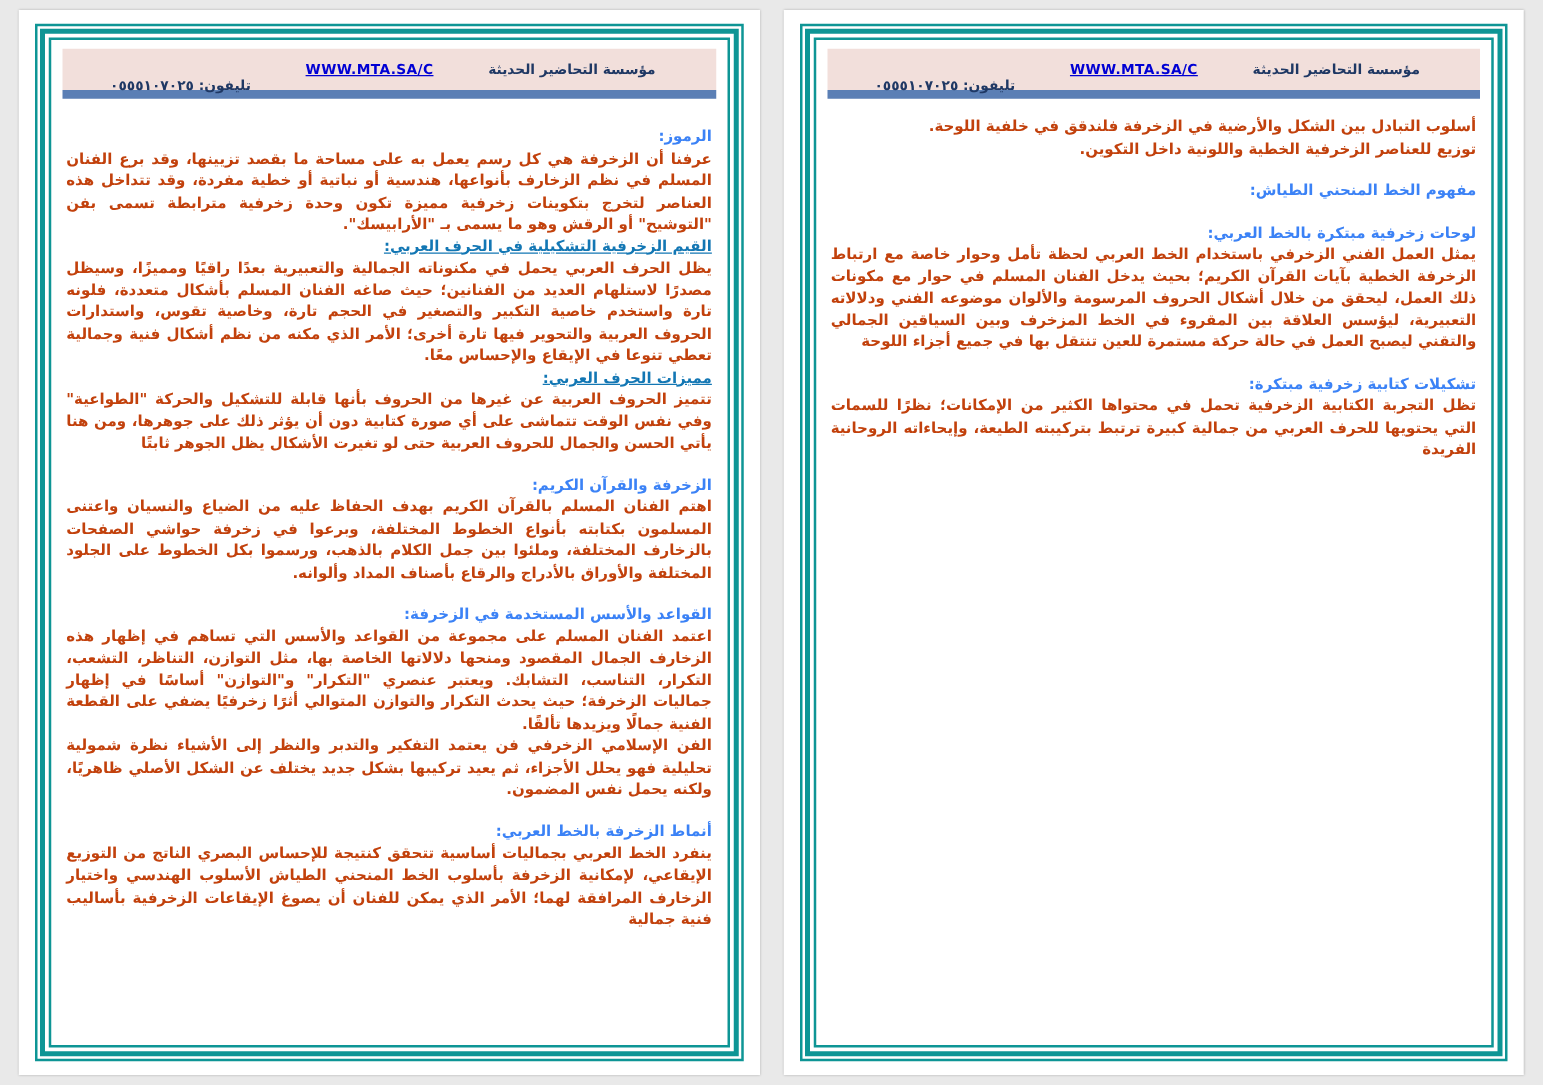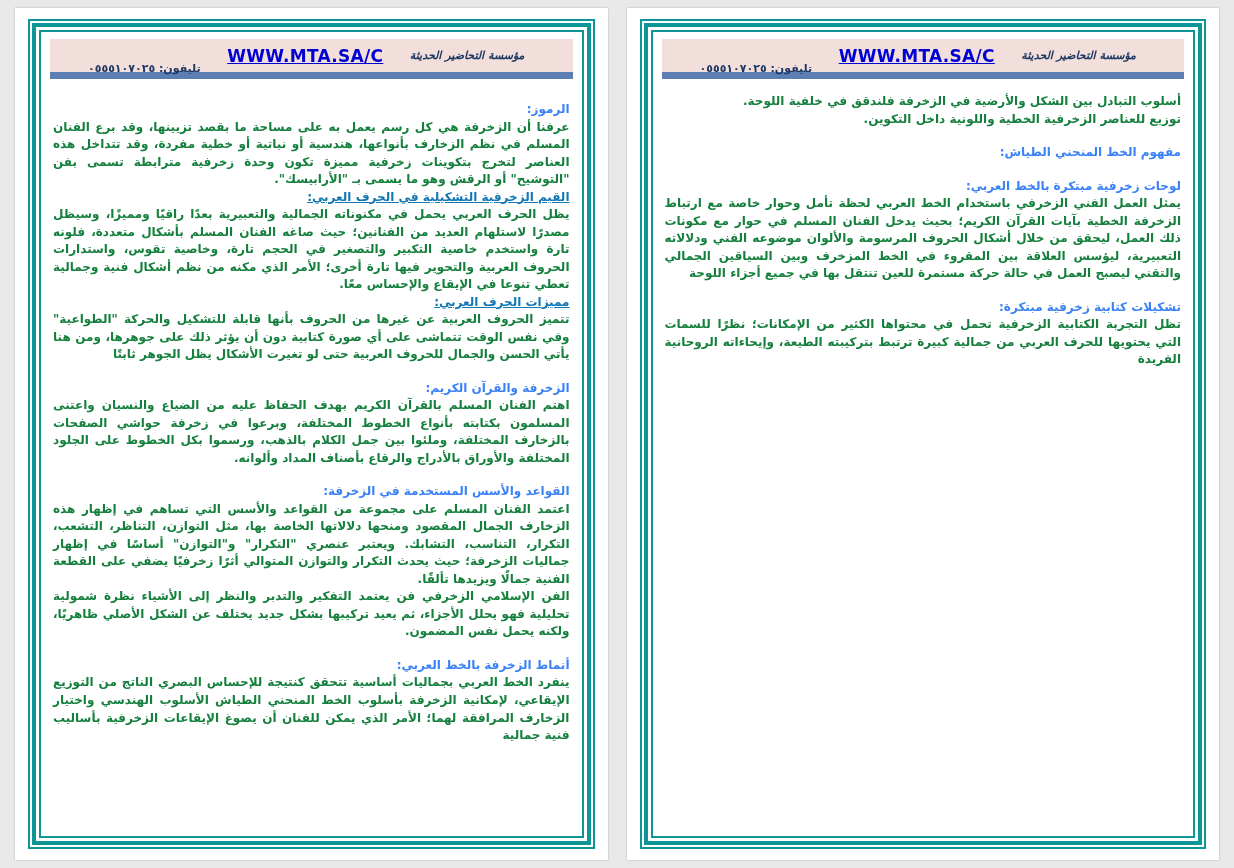--- a/index.html
+++ b/index.html
@@ -25,24 +25,24 @@
   .frame3 { border:2px solid #0e9595; width:100%; height:100%; padding:7px 9px; overflow:hidden; }
 
   .header-band {
     background:#f2dfdb;
     height:33px;
     display:flex; align-items:center; justify-content:space-between;
     direction:rtl;
     padding:0 48px 0 38px;
     font-size:11px; font-weight:bold; color:#1f3864;
   }
-  .org-name { white-space:nowrap;font-style:italic; }
+  .org-name { white-space:nowrap; }
   .site-link {
     color:#0000d4; text-decoration:underline; font-weight:bold;
-    font-size:17px; letter-spacing:0.3px; cursor:pointer;
+    font-size:11px; letter-spacing:0.3px; cursor:pointer;
     direction:ltr;
   }
   .phone { white-space:nowrap;margin-top:25px; }
   .blue-bar { height:7px; background:#5b7fb5; }
 
   .content {
     direction:rtl;
     text-align:justify;
     color:#1377b4;
     font-weight:bold;
@@ -60,21 +60,21 @@
     box-shadow:2px 3px 0 #d9d9d9;
     color:#ffffff;
     text-align:center;
     font-size:15px; font-weight:bold;
     padding:6px 4px 7px;
   }
 
   .sec { margin:0; }
   .sec-red { color:#3b82f6; margin-top:16px; }
   .sec-blue { color:#1377b4;text-decoration:underline; }
-  .sec-p { color:#15803d; }
+  .sec-p { color:#c2410c; }
 </style>
 </head>
 <body>
 
 <div class="canvas">
 
   <div class="page">
     <div class="frame1">
       <div class="frame2">
         <div class="frame3">

